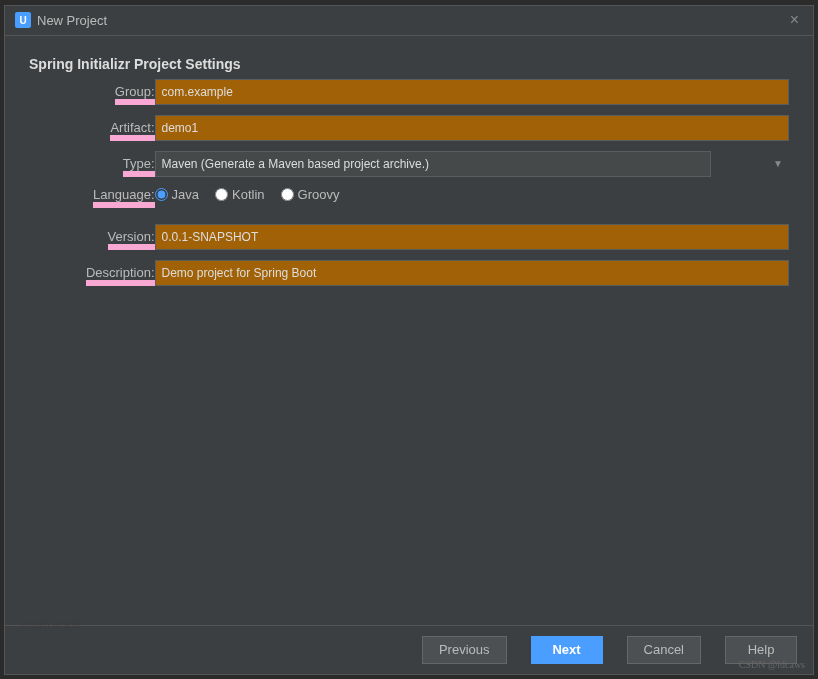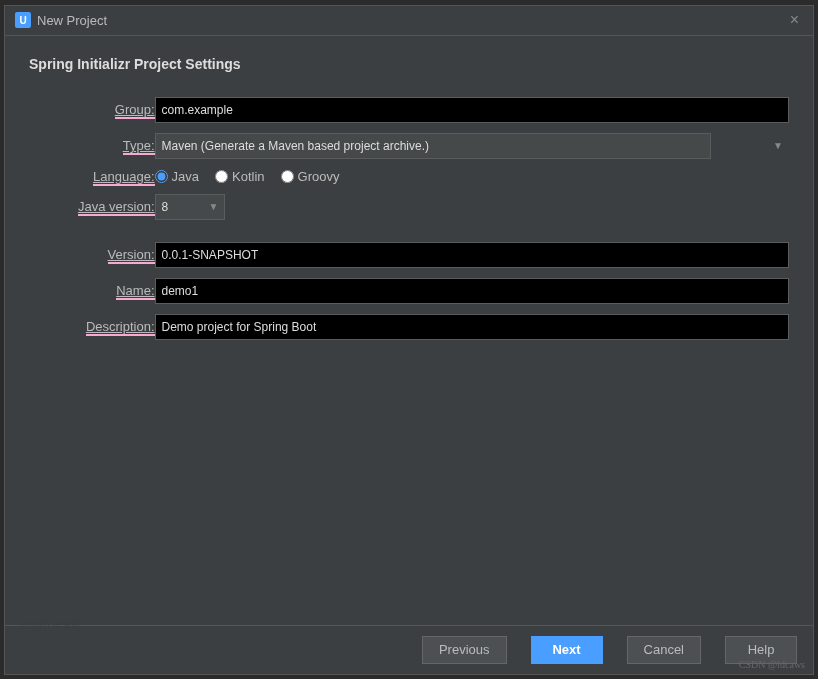--- a/index.html
+++ b/index.html
@@ -74,21 +74,20 @@
     .dialog-content {
       flex: 1;
       padding: 20px 24px;
       overflow-y: auto;
     }
 
     .section-title {
       color: #ddd;
       font-size: 14px;
       font-weight: bold;
-      margin-bottom: 18px;
     }
 
     .form-table {
       width: 100%;
       border-collapse: separate;
       border-spacing: 0 4px;
     }
 
     .form-row td {
       padding: 3px 0;
@@ -97,27 +96,26 @@
 
     .form-label {
       color: #bbb;
       width: 110px;
       padding-right: 8px;
       white-space: nowrap;
       text-align: right;
     }
 
     .form-label span {
-      border-bottom: 2px solid #f9a8d4;
+      border-bottom: 6px solid #f9a8d4;
       cursor: default;
-      text-decoration: underline;
     }
 
     .form-input {
-      background: #000000;
+      background: #a16207;
       border: 1px solid #5a5d5e;
       color: #ddd;
       font-size: 12px;
       padding: 3px 6px;
       width: 100%;
       height: 26px;
       outline: none;
     }
 
     .input-wrapper {
@@ -265,20 +263,28 @@
       <tbody>
           <tr class="form-row">
         <td class="form-label">
           <span>Group:</span>
         </td>
         <td class="input-wrapper">
           <input class="form-input" type="text" value="com.example" style="">
         </td>
       </tr>
 
+      <tr class="form-row">
+        <td class="form-label">
+          <span>Artifact:</span>
+        </td>
+        <td class="input-wrapper">
+          <input class="form-input" type="text" value="demo1" style="">
+        </td>
+      </tr>
 
       <tr class="form-row">
         <td class="form-label">
           <span>Type:</span>
         </td>
         <td class="input-wrapper">
           <div class="select-wrapper" style="width:100%">
             <select class="form-select">
               <option>Maven (Generate a Maven based project archive.)</option>
               <option>Gradle</option>
@@ -304,57 +310,34 @@
             </label>
             <label class="radio-label">
               <input type="radio" name="language" style="">
               <span>Groovy</span>
             </label>
           </div>
         </td>
       </tr>
 
 
-      <tr class="form-row">
-        <td class="form-label">
-          <span>Java version:</span>
-        </td>
-        <td>
-          <div class="java-version-wrapper">
-            <select class="form-select java-version-select">
-              <option>8</option>
-              <option>11</option>
-              <option>17</option>
-            </select>
-            <span class="select-arrow">▼</span>
-          </div>
-        </td>
-      </tr>
 
       <tr class="separator-row">
         <td colspan="2"></td>
       </tr>
 
       <tr class="form-row">
         <td class="form-label">
           <span>Version:</span>
         </td>
         <td class="input-wrapper">
           <input class="form-input" type="text" value="0.0.1-SNAPSHOT" style="">
         </td>
       </tr>
 
-      <tr class="form-row">
-        <td class="form-label">
-          <span>Name:</span>
-        </td>
-        <td class="input-wrapper">
-          <input class="form-input" type="text" value="demo1" style="">
-        </td>
-      </tr>
 
       <tr class="form-row">
         <td class="form-label">
           <span>Description:</span>
         </td>
         <td class="input-wrapper">
           <input class="form-input" type="text" value="Demo project for Spring Boot" style="">
         </td>
       </tr>
 

